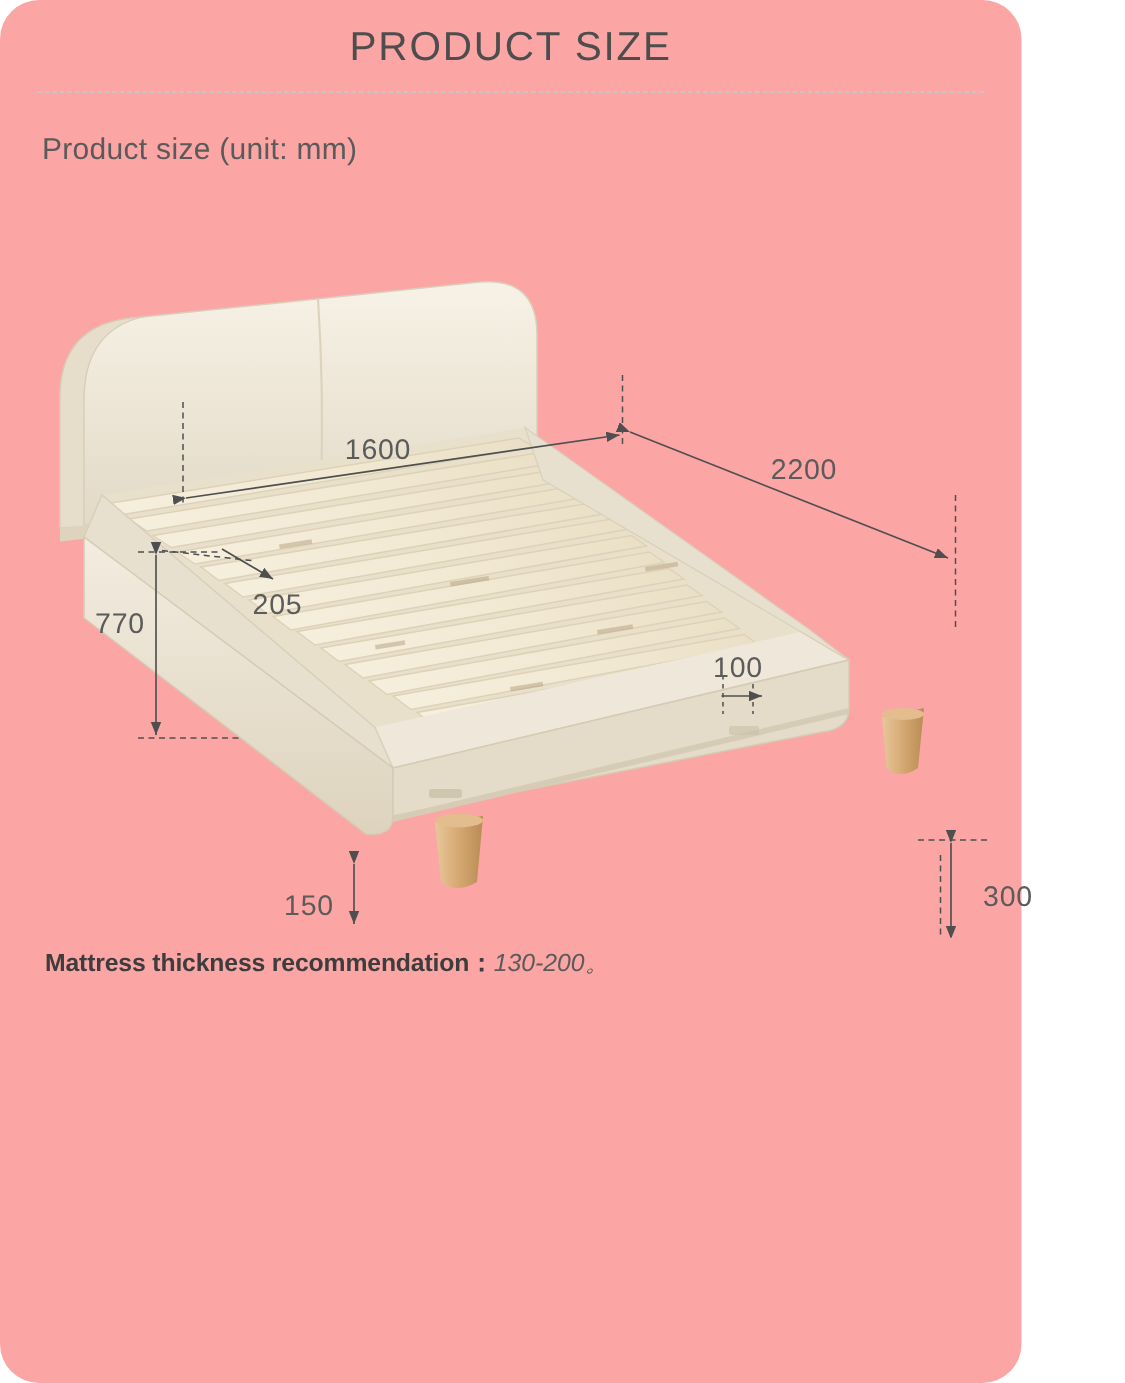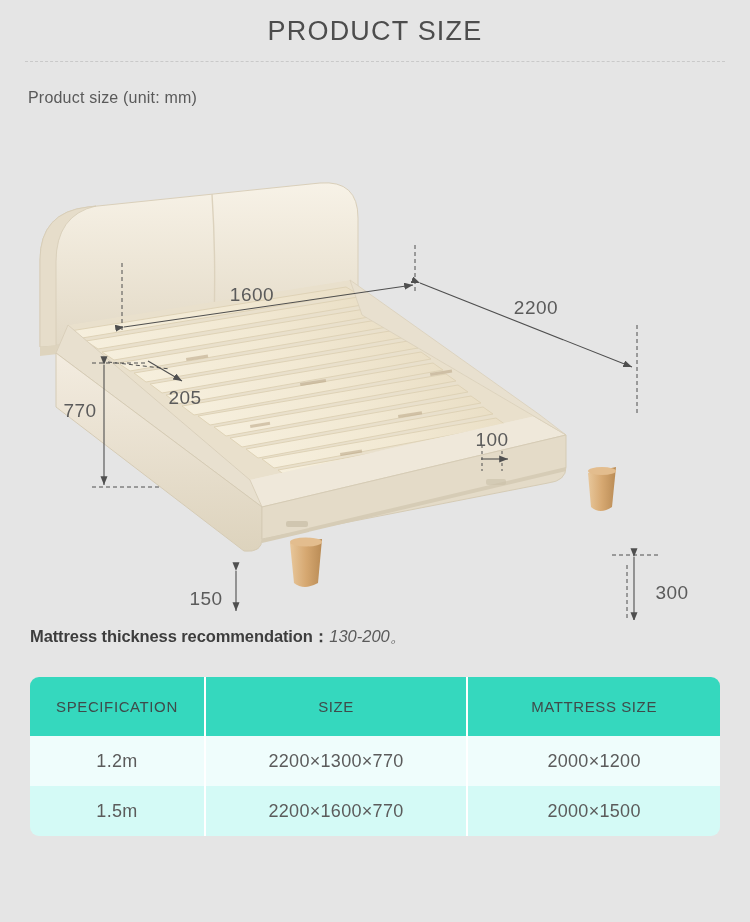--- a/index.html
+++ b/index.html
@@ -3,39 +3,39 @@
 <meta charset="utf-8">
 <style>
   * { box-sizing: border-box; margin: 0; padding: 0; }
   html, body {
     width: 750px; height: 922px;
     background: #ffffff;
     font-family: "Liberation Sans", sans-serif;
     color: #4a4a4a;
     overflow: hidden;
   }
-  .page { position: relative; width: 750px; height: 922px; background: #e5e5e5; }
+  .page { position: relative; width: 681px; height: 922px; background: #fca5a5; border-radius: 26px; }
 
   
   .page-title {
     text-align: center;
     font-size: 27px;
     font-weight: 300;
     letter-spacing: 1.2px;
     color: #4d4d4d;
     padding-top: 16px;
   }
   .divider {
     margin: 14px 25px 0 25px;
     height: 1px;
     border-top: 1px dashed #c9c9c9;
   }
   .subtitle {
     margin: 27px 0 0 28px;
-    font-size: 16px;
+    font-size: 20px;
     font-weight: 400;
     color: #5a5a5a;
     letter-spacing: .2px;
   }
 
   
   .diagram-wrap {
     position: relative;
     width: 750px; height: 505px;
     margin-top: 8px;
@@ -244,35 +244,14 @@
         <text class="dimtext" x="486" y="595" text-anchor="middle">1520</text>
         <text class="dimtext" x="672" y="484" text-anchor="middle">300</text>
       </g>
     </svg>
   </div>
 
   <div class="mattress-note">
     <span class="label">Mattress thickness recommendation：</span><span class="value">130-200。</span>
   </div>
 
-  <table class="spec-table">
-    <thead>
-      <tr>
-        <th class="col-spec">SPECIFICATION</th>
-        <th class="col-size">SIZE</th>
-        <th class="col-mat">MATTRESS SIZE</th>
-      </tr>
-    </thead>
-    <tbody>
-      <tr>
-        <td>1.2m</td>
-        <td>2200×1300×770</td>
-        <td>2000×1200</td>
-      </tr>
-      <tr>
-        <td>1.5m</td>
-        <td>2200×1600×770</td>
-        <td>2000×1500</td>
-      </tr>
-    </tbody>
-  </table>
 
 </div>
 
 </body></html>

